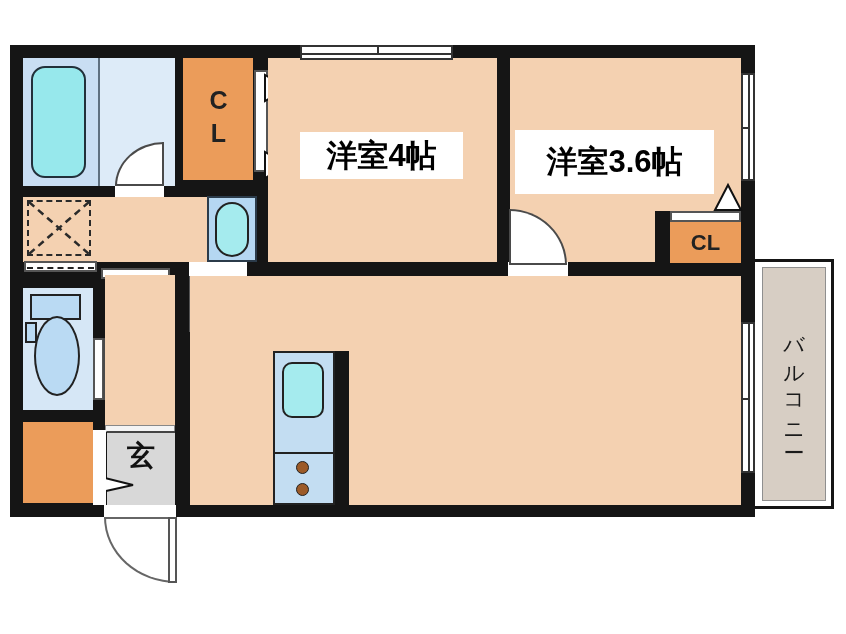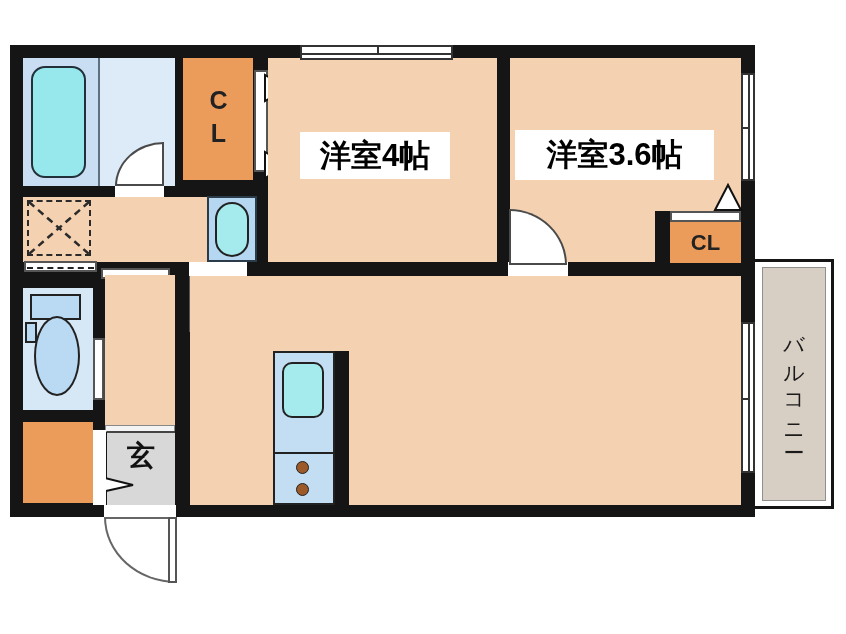--- a/index.html
+++ b/index.html
@@ -32,22 +32,22 @@
   .genkan{left:107px;top:431px;width:68px;height:74px;background:var(--genkan);border-top:2px solid #444;
     display:flex;align-items:flex-start;justify-content:center;}
   .genkan-label{position:static;margin-top:4px;font-size:28px;font-weight:600;color:#111;}
   
   .cl36-stub{left:655px;top:211px;width:15px;height:52px;background:var(--wall);}
   .cl36-door{left:670px;top:211px;width:71px;height:11px;background:#fff;border:2px solid #555;}
   .cl36{left:670px;top:222px;width:71px;height:41px;background:var(--closet);display:flex;align-items:center;justify-content:center;}
   .cl36 span{position:static;font-size:22px;font-weight:600;color:#222;}
   
   .label-box{background:#fff;display:flex;align-items:center;justify-content:center;font-weight:600;color:#000;white-space:nowrap;}
-  .label4{left:300px;top:132px;width:150px;height:47px;font-size:31px;}
-  .label36{left:515px;top:130px;width:199px;height:50px;font-size:31px;}
+  .label4{left:300px;top:132px;width:163px;height:47px;font-size:31px;}
+  .label36{left:515px;top:130px;width:199px;height:64px;font-size:31px;}
   .labelldk{left:424px;top:367px;width:237px;height:51px;font-size:35px;}
   
   .win{background:#fff;border:2px solid #333;}
   .win.h::after{content:'';position:absolute;left:0;right:0;top:50%;border-top:2px solid #333;}
   .win.h::before{content:'';position:absolute;left:50%;top:0;height:60%;border-left:2px solid #333;}
   .win.v::after{content:'';position:absolute;top:0;bottom:0;left:50%;border-left:2px solid #333;}
   .win.v::before{content:'';position:absolute;top:50%;left:0;width:60%;border-top:2px solid #333;}
   .win-top4{left:300px;top:45px;width:153px;height:15px;}
   .win-r36{left:741px;top:73px;width:14px;height:108px;}
   .win-rldk{left:741px;top:322px;width:14px;height:151px;}

